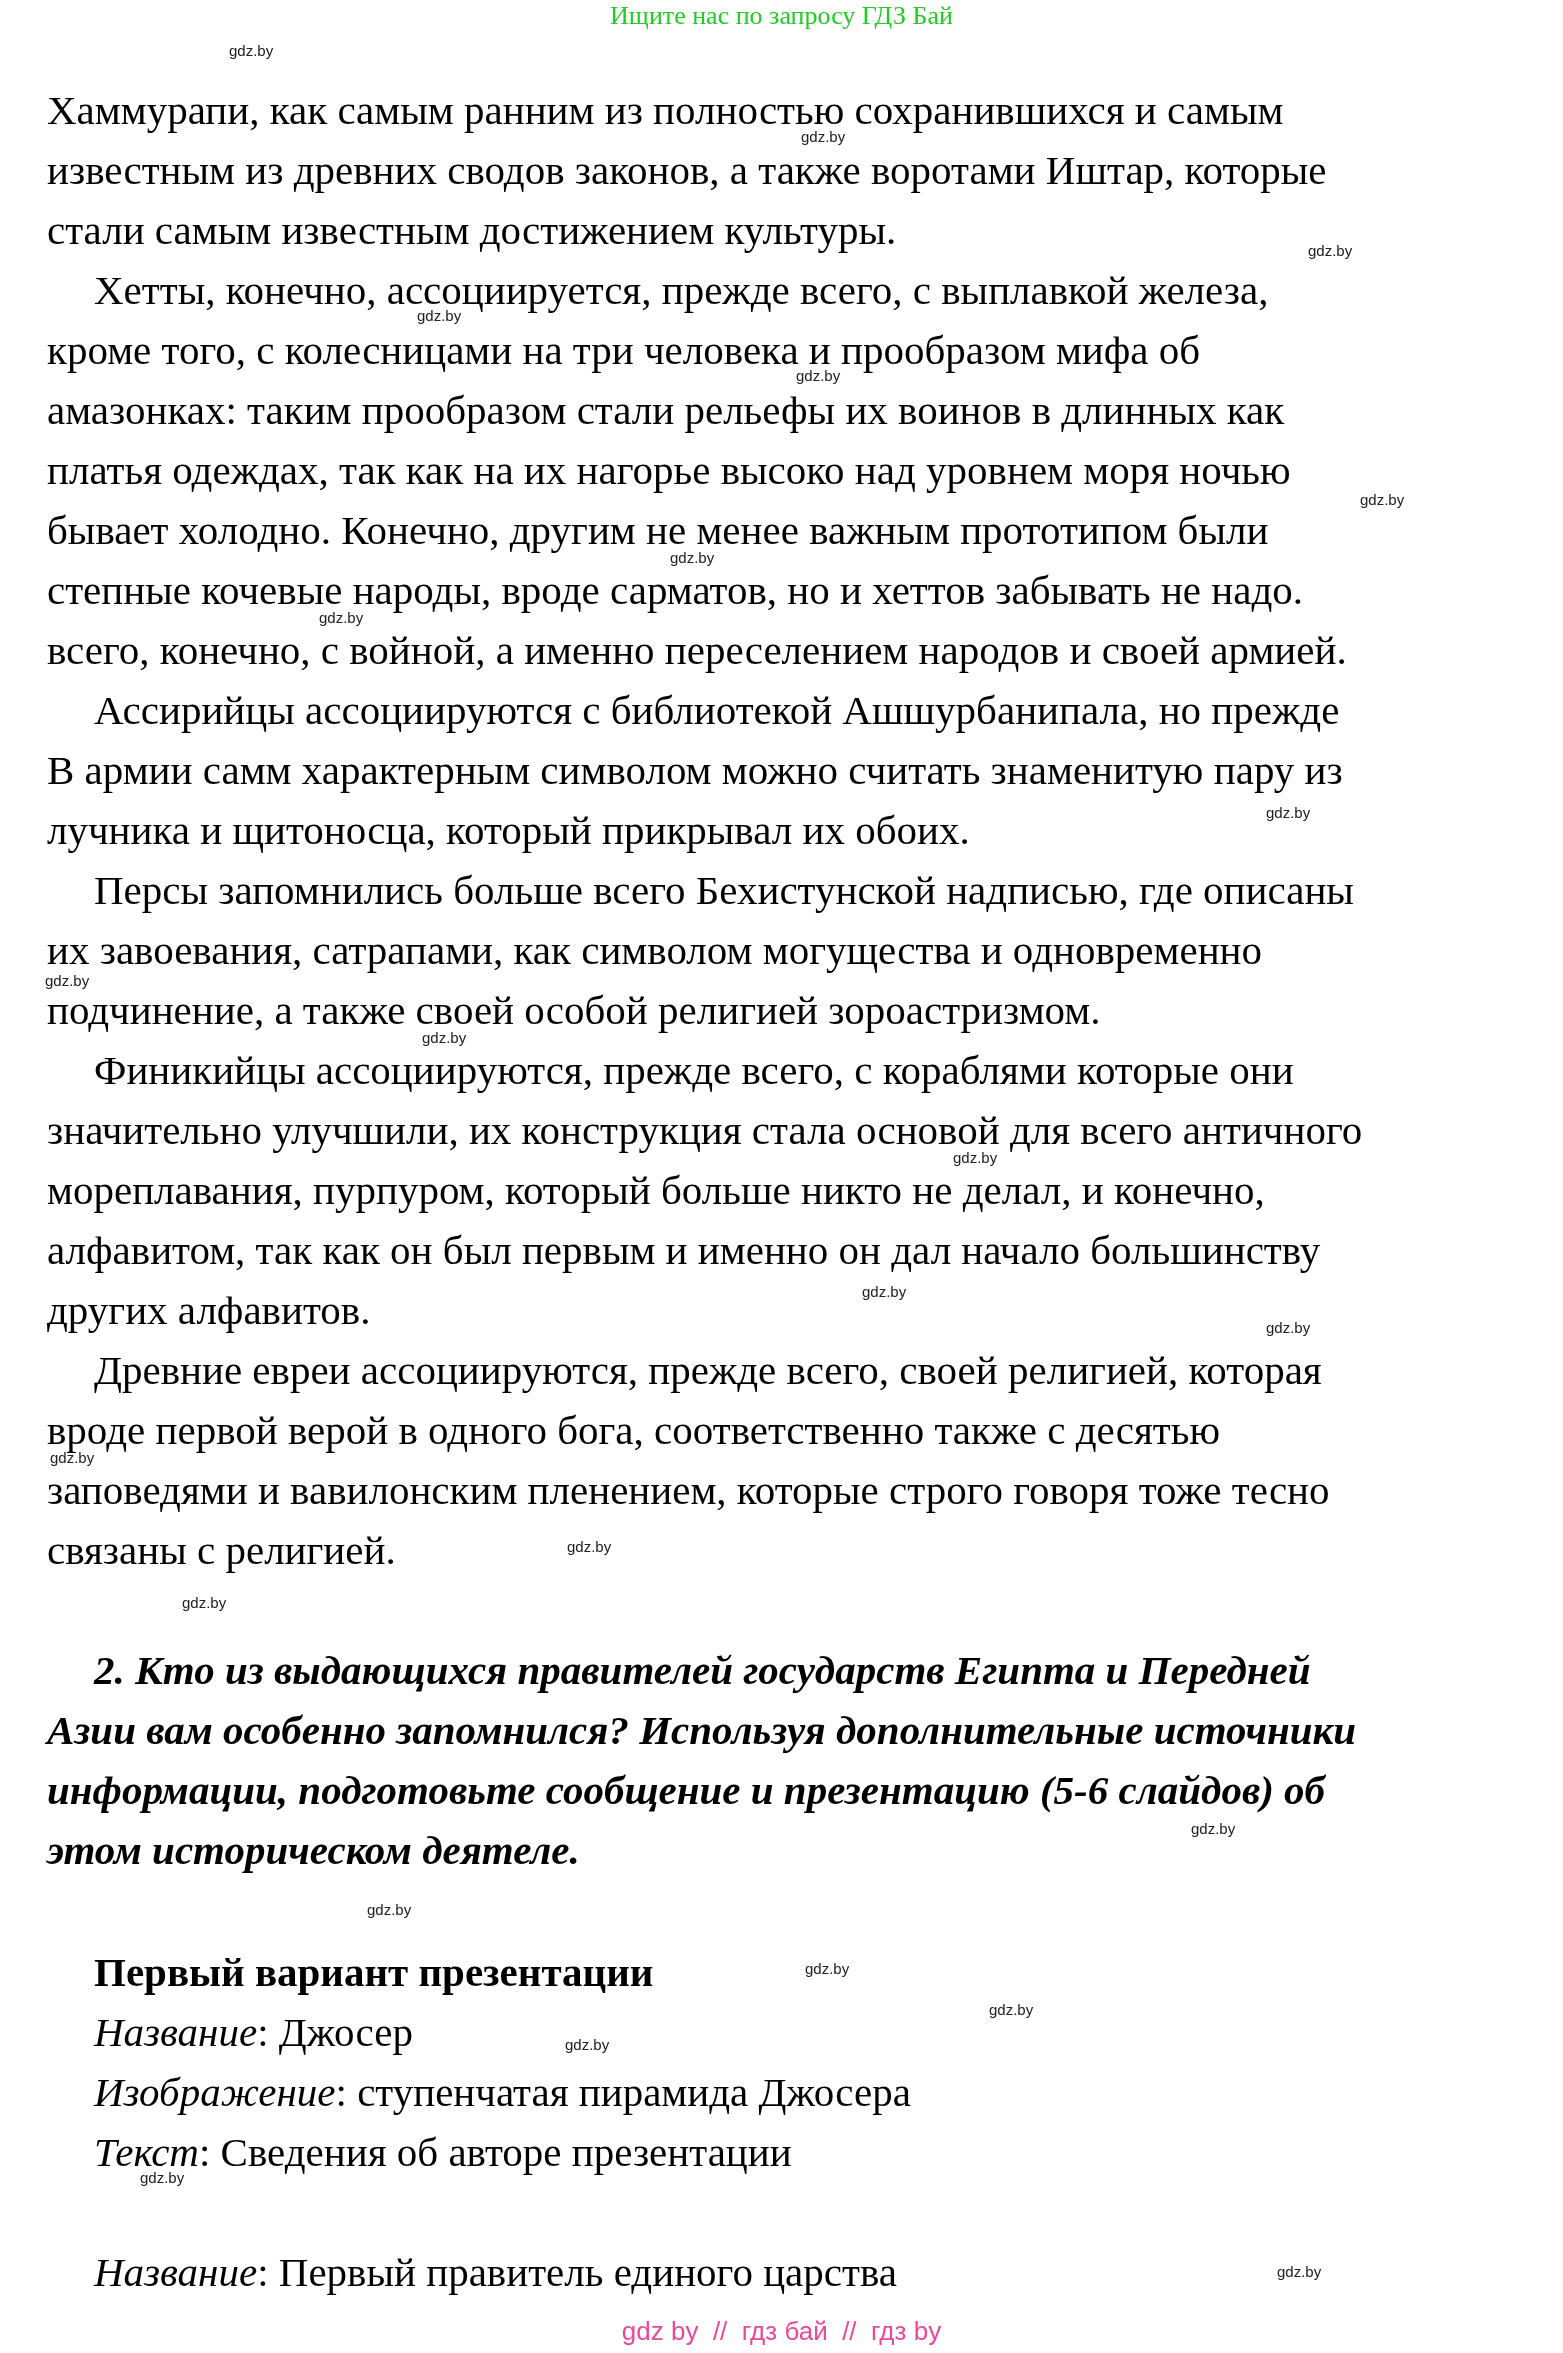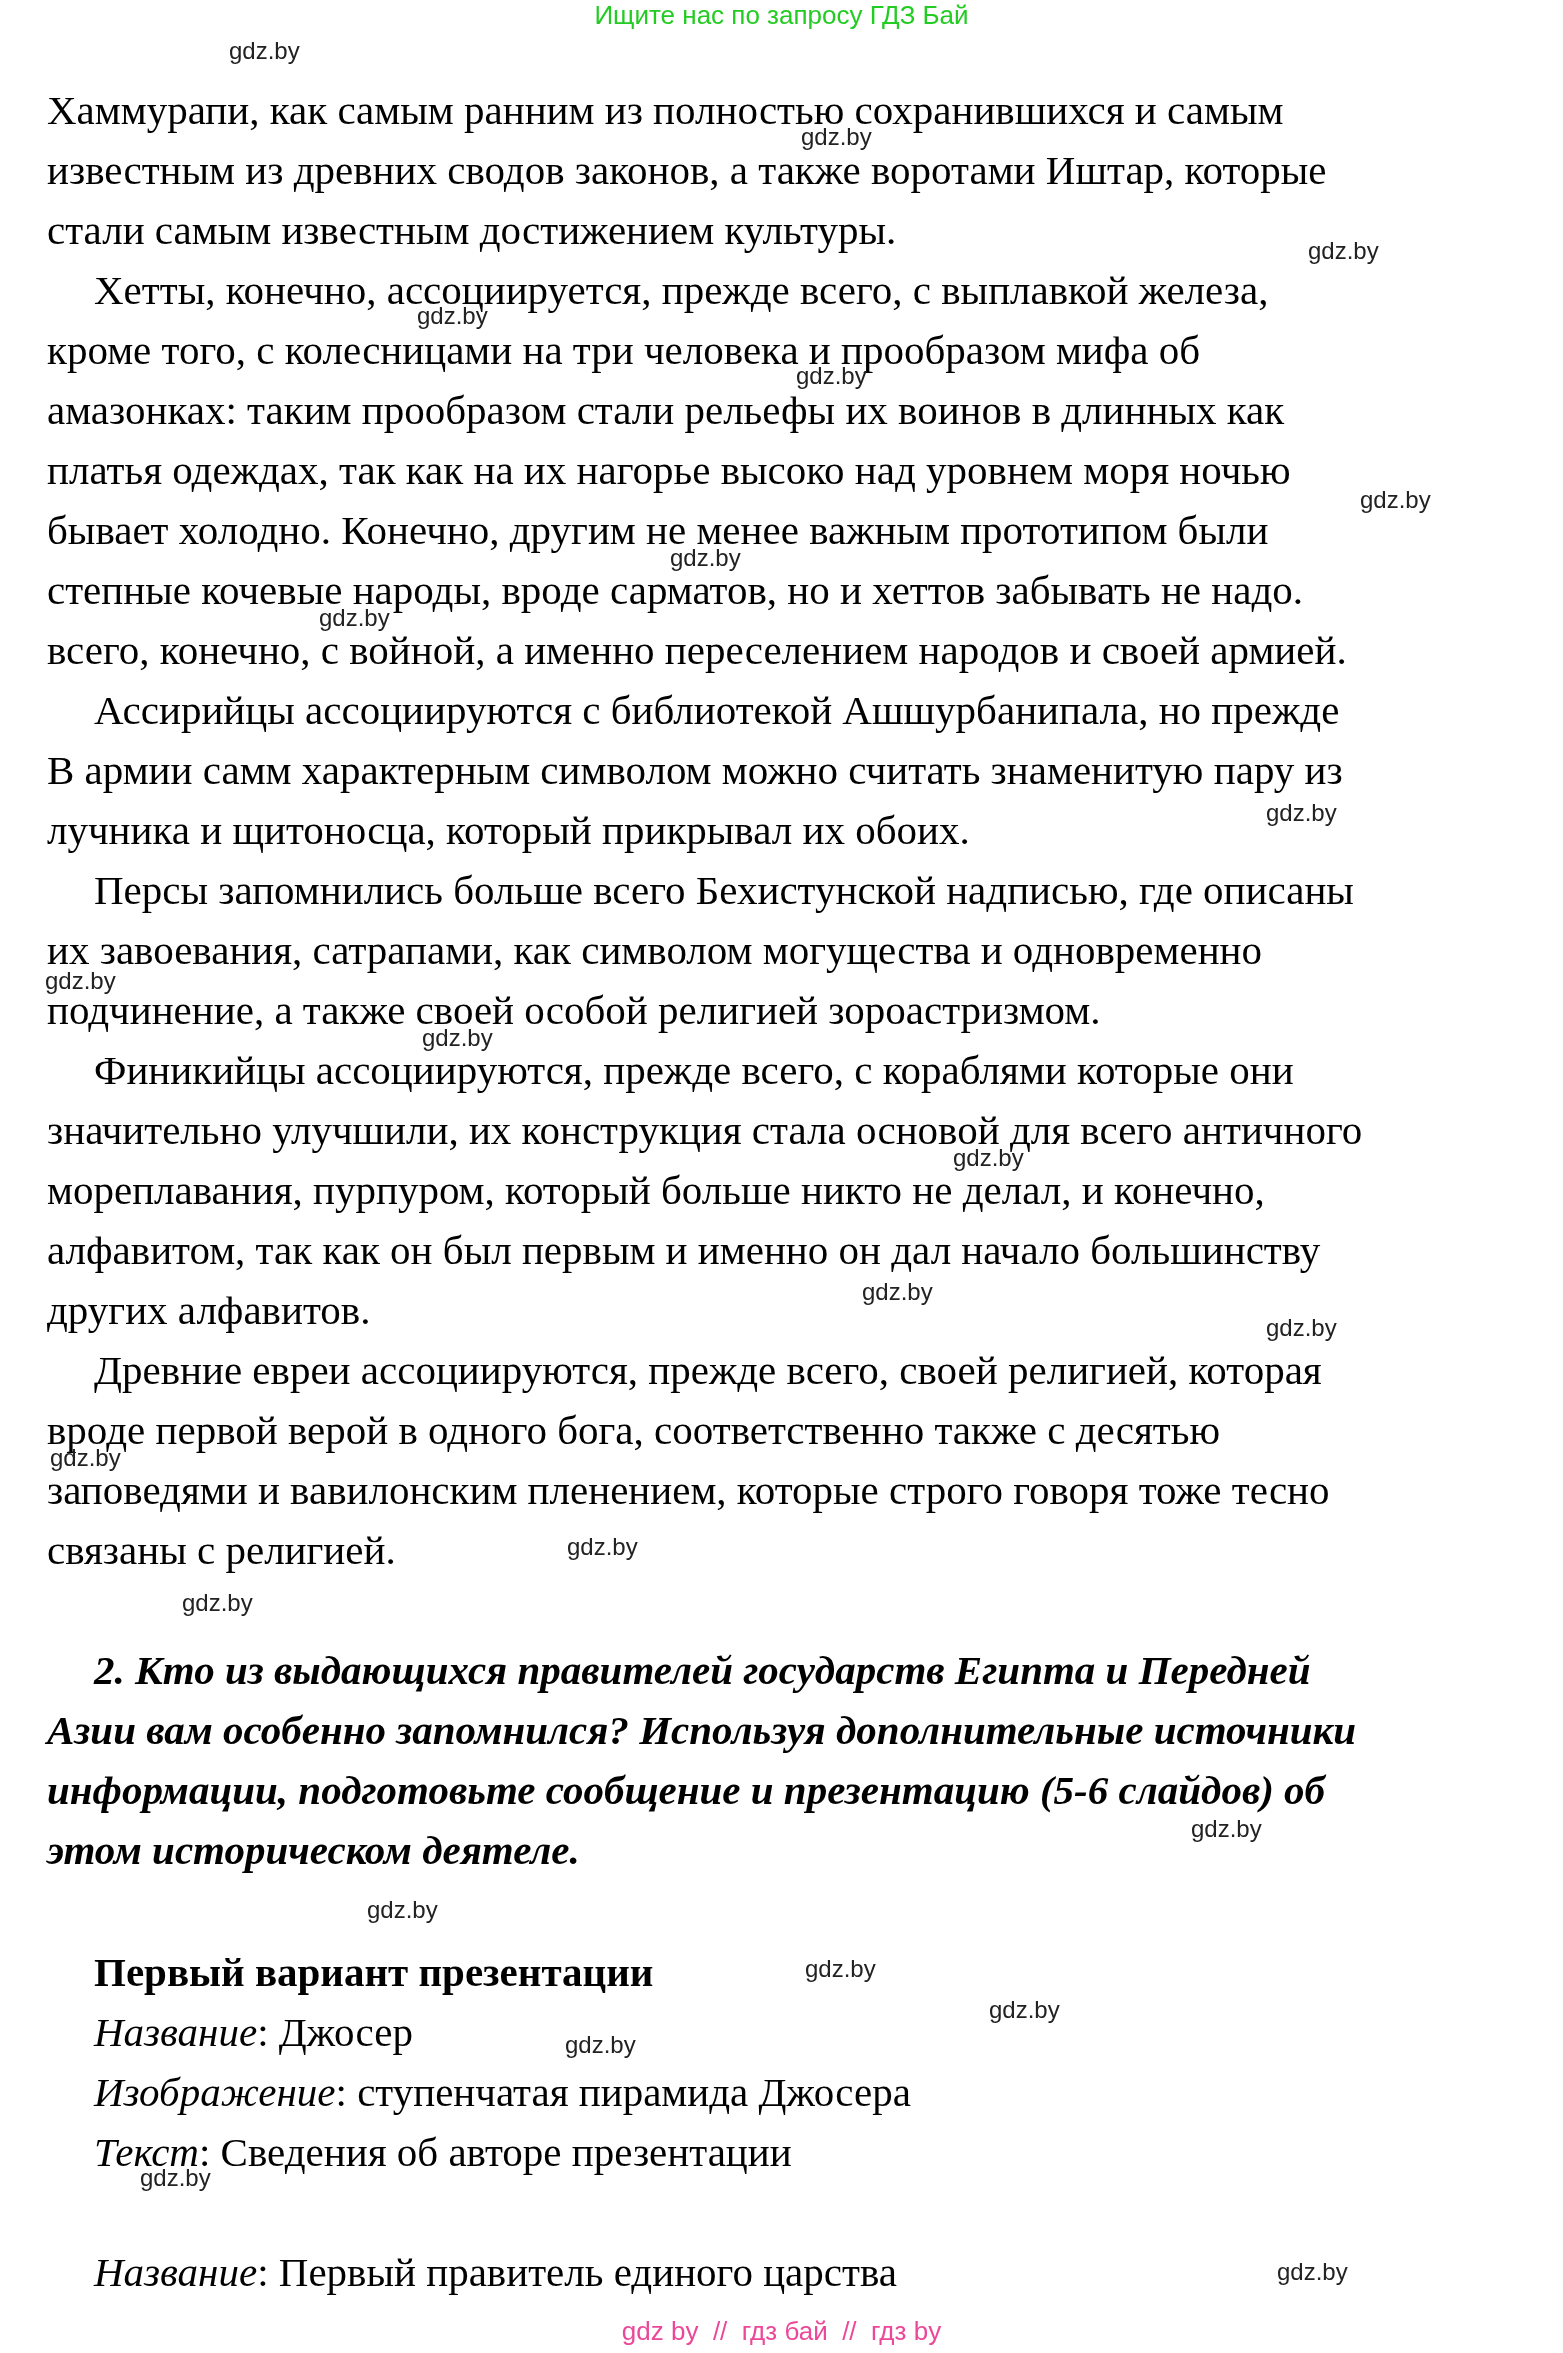--- a/index.html
+++ b/index.html
@@ -3,21 +3,21 @@
   <meta charset="utf-8">
   <style>
     html, body { margin: 0; padding: 0; background: #ffffff; }
     body {
       width: 1563px; height: 2354px; position: relative; overflow: hidden;
       font-family: "Liberation Serif", "DejaVu Serif", serif;
       color: #000;
     }
     .header {
       position: absolute; top: 0; left: 0; width: 1563px; text-align: center;
-      font-family: Liberation Sans, sans-serif;
+      font-family: Liberation Serif, serif;
       font-size: 26px; line-height: 31px; color: #22cc22;
     }
     .footer {
       position: absolute; top: 2316px; left: 0; width: 1563px; text-align: center;
       font-family: "Liberation Sans", "DejaVu Sans", sans-serif;
       font-size: 26px; line-height: 31px; color: #ec4899;
       white-space: pre;
     }
     .content {
       position: absolute; left: 47px; top: 80px; width: 1483px;
@@ -31,21 +31,21 @@
       font-weight: bold; font-style: italic;
     }
     .pres {
       position: absolute; left: 94px; top: 1942px; width: 1405px;
     }
     .pres .title { font-weight: bold; }
     .pres .lab { font-style: italic; margin-top: 24px; }
     .wm {
       position: absolute;
       font-family: "Liberation Sans", "DejaVu Sans", sans-serif;
-      font-size: 24px; line-height: 23.4px; color: #222;
+      font-size: 15px; line-height: 23.4px; color: #222;
     }
   </style>
 </head>
 <body>
 
 <div class="header">Ищите нас по запросу ГДЗ Бай</div>
 
 <div class="content">
 
   <div>

